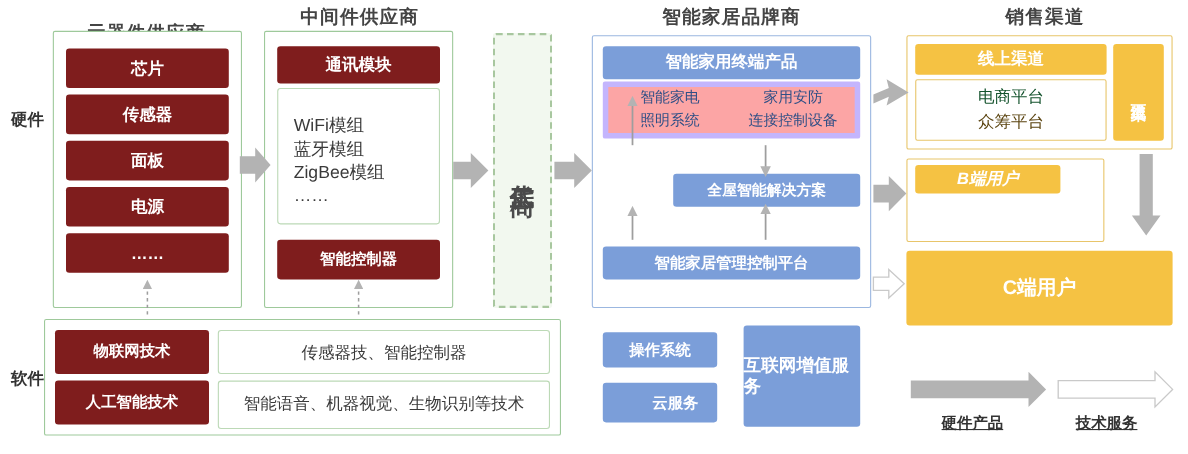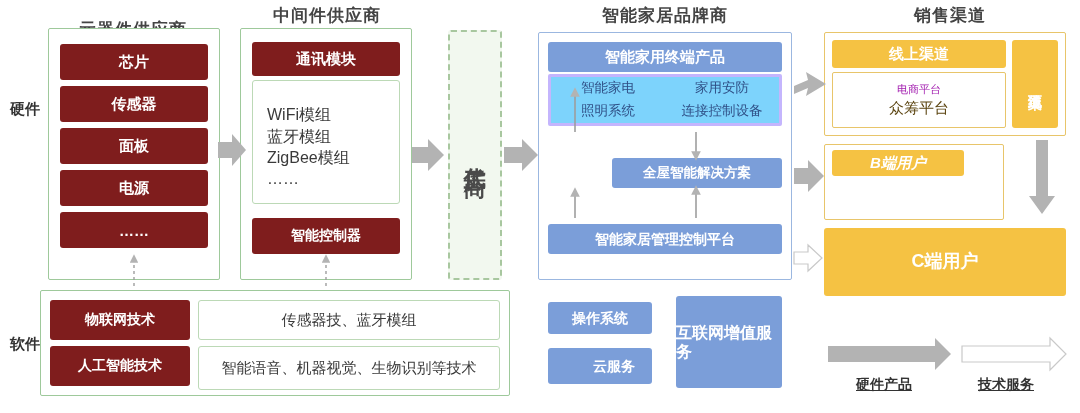--- a/index.html
+++ b/index.html
@@ -43,21 +43,21 @@
   }
 
   
   .bluebox{border:1px solid #9bb7e0;background:#ffffff;border-radius:2px;}
   .bluefill{
     background:#7b9ed9;color:#ffffff;border-radius:3px;
     display:flex;align-items:center;justify-content:center;
     font-size:15px;font-weight:bold;text-align:left;line-height:1.2;
   }
   .bluewhite{
-    background:#7dd3fc;border:3px solid #c4b5fd;border-radius:2px;
+    background:#fca5a5;border:5px solid #c4b5fd;border-radius:2px;
     font-size:13px;color:#2f4f86;
   }
 
   
   .yellowbox{border:1px solid #e8c56a;background:#ffffff;border-radius:2px;}
   .yellowfill{
     background:#f5c243;color:#ffffff;border-radius:3px;
     display:flex;align-items:center;justify-content:center;
     font-size:15px;font-weight:bold;text-align:center;line-height:1.2;
   }
@@ -126,36 +126,36 @@
 
   <div class="abs bluefill" style="left:548px;top:224px;width:234px;height:30px;font-size:14px;">智能家居管理控制平台</div>
 
   <div class="abs bluefill" style="left:548px;top:302px;width:104px;height:32px;font-size:14px;">操作系统</div>
   <div class="abs bluefill" style="left:548px;top:348px;width:104px;height:36px;font-size:14px;padding-left:28px;">云服务</div>
   <div class="abs bluefill" style="left:676px;top:296px;width:106px;height:92px;font-size:16px;">互联网增值服务</div>
 
   <div class="abs yellowbox" style="left:824px;top:32px;width:242px;height:104px;"></div>
   <div class="abs yellowfill" style="left:832px;top:40px;width:174px;height:28px;">线上渠道</div>
   <div class="abs yellowwhite" style="left:832px;top:72px;width:174px;height:56px;flex-direction:column;">
-    <div style="font-size:11px;color:#a21caf;line-height:1.5;">电商平台</div>
+    <div style="font-size:15px;color:#14532d;line-height:1.5;">电商平台</div>
     <div style="font-size:15px;color:#5b4410;line-height:1.5;">众筹平台</div>
   </div>
   <div class="abs yellowfill" style="left:1012px;top:40px;width:46px;height:88px;font-size:14px;">
     <span class="vtext" style="height:80px;">线下渠道</span>
   </div>
 
   <div class="abs yellowbox" style="left:824px;top:144px;width:180px;height:76px;"></div>
   <div class="abs yellowfill" style="left:832px;top:150px;width:132px;height:26px;font-style:italic;">B端用户</div>
 
   <div class="abs yellowfill" style="left:824px;top:228px;width:242px;height:68px;font-size:18px;">C端用户</div>
 
   <div class="abs greenbox" style="left:40px;top:290px;width:470px;height:106px;"></div>
   <div class="abs greenfill small" style="left:50px;top:300px;width:140px;height:40px;">物联网技术</div>
   <div class="abs greenfill small" style="left:50px;top:346px;width:140px;height:40px;">人工智能技术</div>
-  <div class="abs greenwhite" style="left:198px;top:300px;width:302px;height:40px;font-size:15px;color:#3a3a3a;">传感器技、蓝牙模组</div>
+  <div class="abs greenwhite" style="left:198px;top:300px;width:302px;height:40px;font-size:15px;color:#3a3a3a;">传感器技、智能控制器</div>
   <div class="abs greenwhite" style="left:198px;top:346px;width:302px;height:44px;font-size:15px;color:#3a3a3a;padding:0 10px;line-height:1.3;">智能语音、机器视觉、生物识别等技术</div>
 
   <div class="abs legend" style="left:838px;top:376px;width:92px;text-align:center;">硬件产品</div>
   <div class="abs legend" style="left:960px;top:376px;width:92px;text-align:center;">技术服务</div>
 
   <svg class="arrows">
     <defs>
       <marker id="ah" markerWidth="6" markerHeight="6" refX="0.5" refY="3" orient="auto">
         <path d="M0,0 L6,3 L0,6 z" fill="#b3b3b3"></path>
       </marker>

